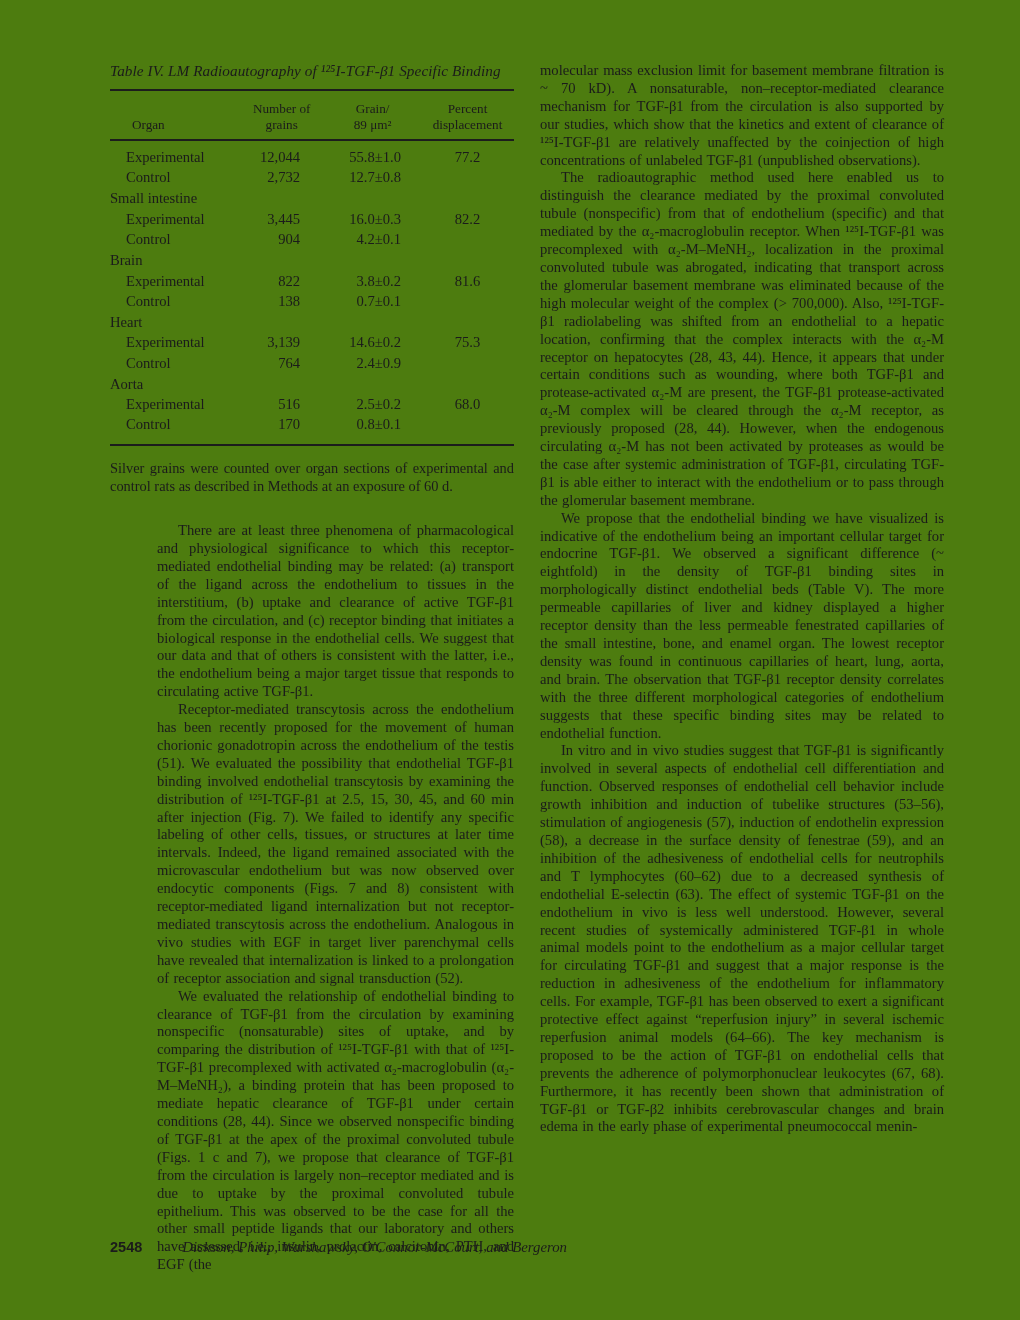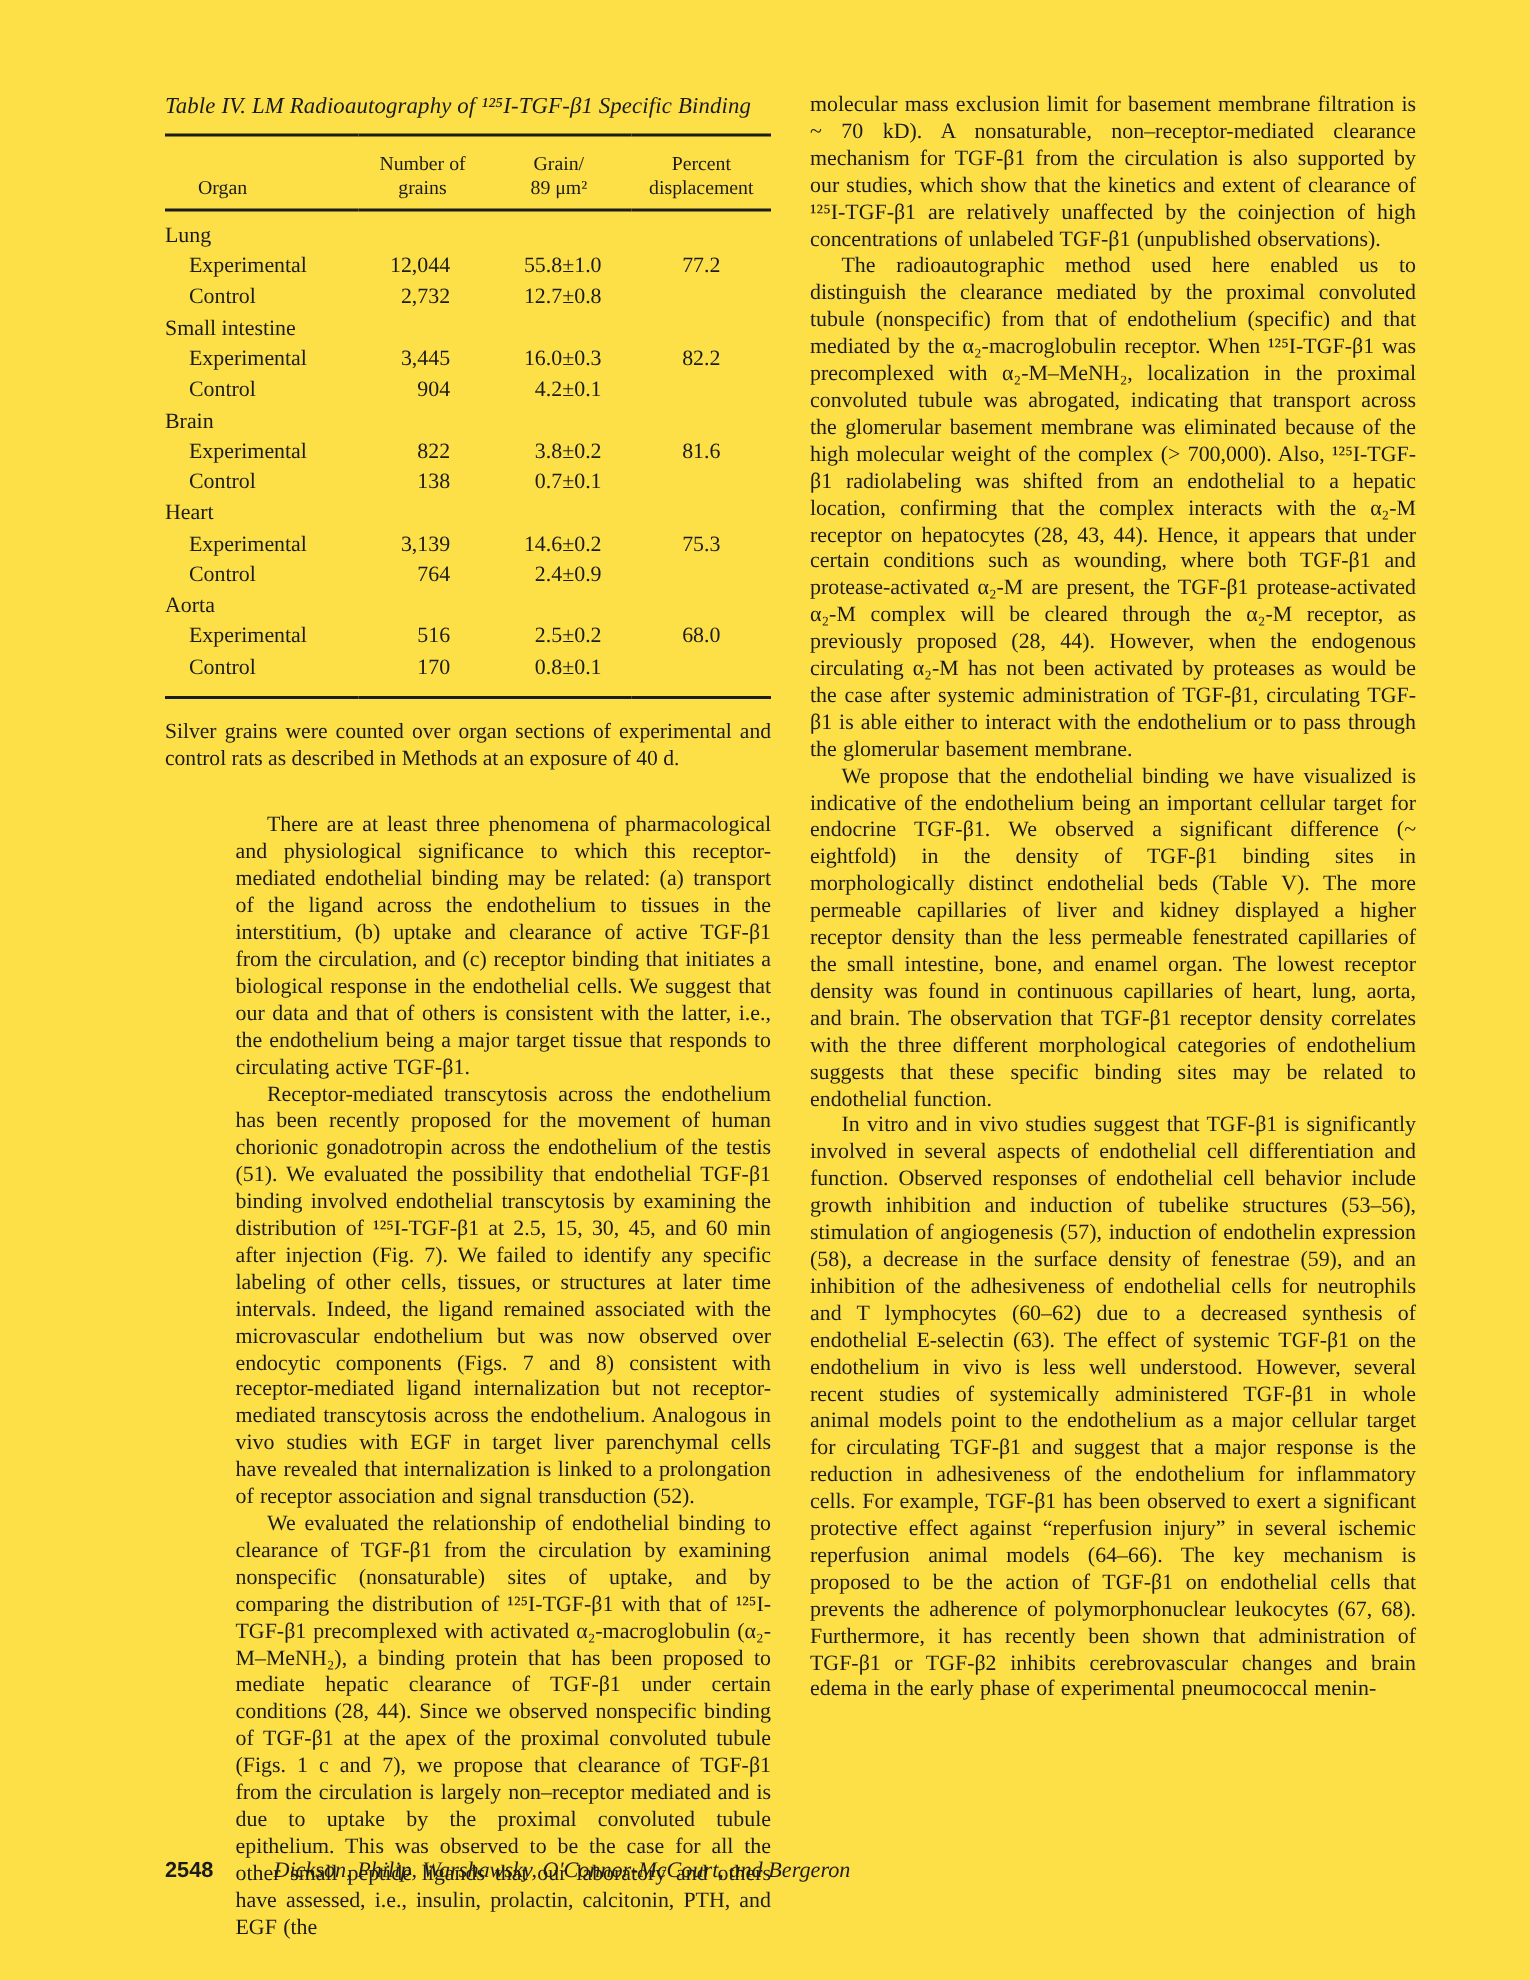--- a/index.html
+++ b/index.html
@@ -5,21 +5,21 @@
   * { box-sizing: border-box; }
   html, body { margin: 0; padding: 0; }
   body {
     width: 1020px; height: 1320px;
     background: #e9e9e7;
     font-family: "Liberation Serif", "DejaVu Serif", serif;
   }
   .page {
     position: relative;
     width: 1020px; height: 1320px;
-    background: #fde047;
+    background: #4d7c0f;
     color: #1b1b1b;
     overflow: hidden;
   }
   .col { position: absolute; top: 62px; }
   .col-left  { left: 110px; width: 404px; }
   .col-right { left: 540px; width: 404px; }
 
   
   .table-title {
     font-style: italic;
@@ -118,26 +118,20 @@
             <th class="th-organ">Organ</th>
             <th class="th-grains">Number of
 grains</th>
             <th class="th-density">Grain/
 89 μm²</th>
             <th class="th-percent">Percent
 displacement</th>
           </tr>
         </thead>
         <tbody id="table-body">
-            <tr class="group">
-              <td class="c0">Lung</td>
-              <td class="c1"></td>
-              <td class="c2"></td>
-              <td class="c3"></td>
-            </tr>
             <tr class="data">
               <td class="c0 indent">Experimental</td>
               <td class="c1">12,044</td>
               <td class="c2">55.8±1.0</td>
               <td class="c3">77.2</td>
             </tr>
             <tr class="data">
               <td class="c0 indent">Control</td>
               <td class="c1">2,732</td>
               <td class="c2">12.7±0.8</td>
@@ -210,21 +204,21 @@
               <td class="c3">68.0</td>
             </tr>
             <tr class="data">
               <td class="c0 indent">Control</td>
               <td class="c1">170</td>
               <td class="c2">0.8±0.1</td>
               <td class="c3"></td>
             </tr>
           </tbody>
       </table>
-      <div class="table-footnote">Silver grains were counted over organ sections of experimental and control rats as described in Methods at an exposure of 40 d.</div>
+      <div class="table-footnote">Silver grains were counted over organ sections of experimental and control rats as described in Methods at an exposure of 60 d.</div>
     </div>
     <div class="body-text" id="left-paragraphs">
         <p class="para indent">There are at least three phenomena of pharmacological and physiological significance to which this receptor-mediated endothelial binding may be related: (a) transport of the ligand across the endothelium to tissues in the interstitium, (b) uptake and clearance of active TGF-β1 from the circulation, and (c) receptor binding that initiates a biological response in the endothelial cells. We suggest that our data and that of others is consistent with the latter, i.e., the endothelium being a major target tissue that responds to circulating active TGF-β1.</p>
         <p class="para indent">Receptor-mediated transcytosis across the endothelium has been recently proposed for the movement of human chorionic gonadotropin across the endothelium of the testis (51). We evaluated the possibility that endothelial TGF-β1 binding involved endothelial transcytosis by examining the distribution of ¹²⁵I-TGF-β1 at 2.5, 15, 30, 45, and 60 min after injection (Fig. 7). We failed to identify any specific labeling of other cells, tissues, or structures at later time intervals. Indeed, the ligand remained associated with the microvascular endothelium but was now observed over endocytic components (Figs. 7 and 8) consistent with receptor-mediated ligand internalization but not receptor-mediated transcytosis across the endothelium. Analogous in vivo studies with EGF in target liver parenchymal cells have revealed that internalization is linked to a prolongation of receptor association and signal transduction (52).</p>
         <p class="para indent">We evaluated the relationship of endothelial binding to clearance of TGF-β1 from the circulation by examining nonspecific (nonsaturable) sites of uptake, and by comparing the distribution of ¹²⁵I-TGF-β1 with that of ¹²⁵I-TGF-β1 precomplexed with activated α₂-macroglobulin (α₂-M–MeNH₂), a binding protein that has been proposed to mediate hepatic clearance of TGF-β1 under certain conditions (28, 44). Since we observed nonspecific binding of TGF-β1 at the apex of the proximal convoluted tubule (Figs. 1 c and 7), we propose that clearance of TGF-β1 from the circulation is largely non–receptor mediated and is due to uptake by the proximal convoluted tubule epithelium. This was observed to be the case for all the other small peptide ligands that our laboratory and others have assessed, i.e., insulin, prolactin, calcitonin, PTH, and EGF (the</p>
       </div>
   </div>
 
   <div class="col col-right" id="right-paragraphs">
       <p class="para">molecular mass exclusion limit for basement membrane filtration is ~ 70 kD). A nonsaturable, non–receptor-mediated clearance mechanism for TGF-β1 from the circulation is also supported by our studies, which show that the kinetics and extent of clearance of ¹²⁵I-TGF-β1 are relatively unaffected by the coinjection of high concentrations of unlabeled TGF-β1 (unpublished observations).</p>

